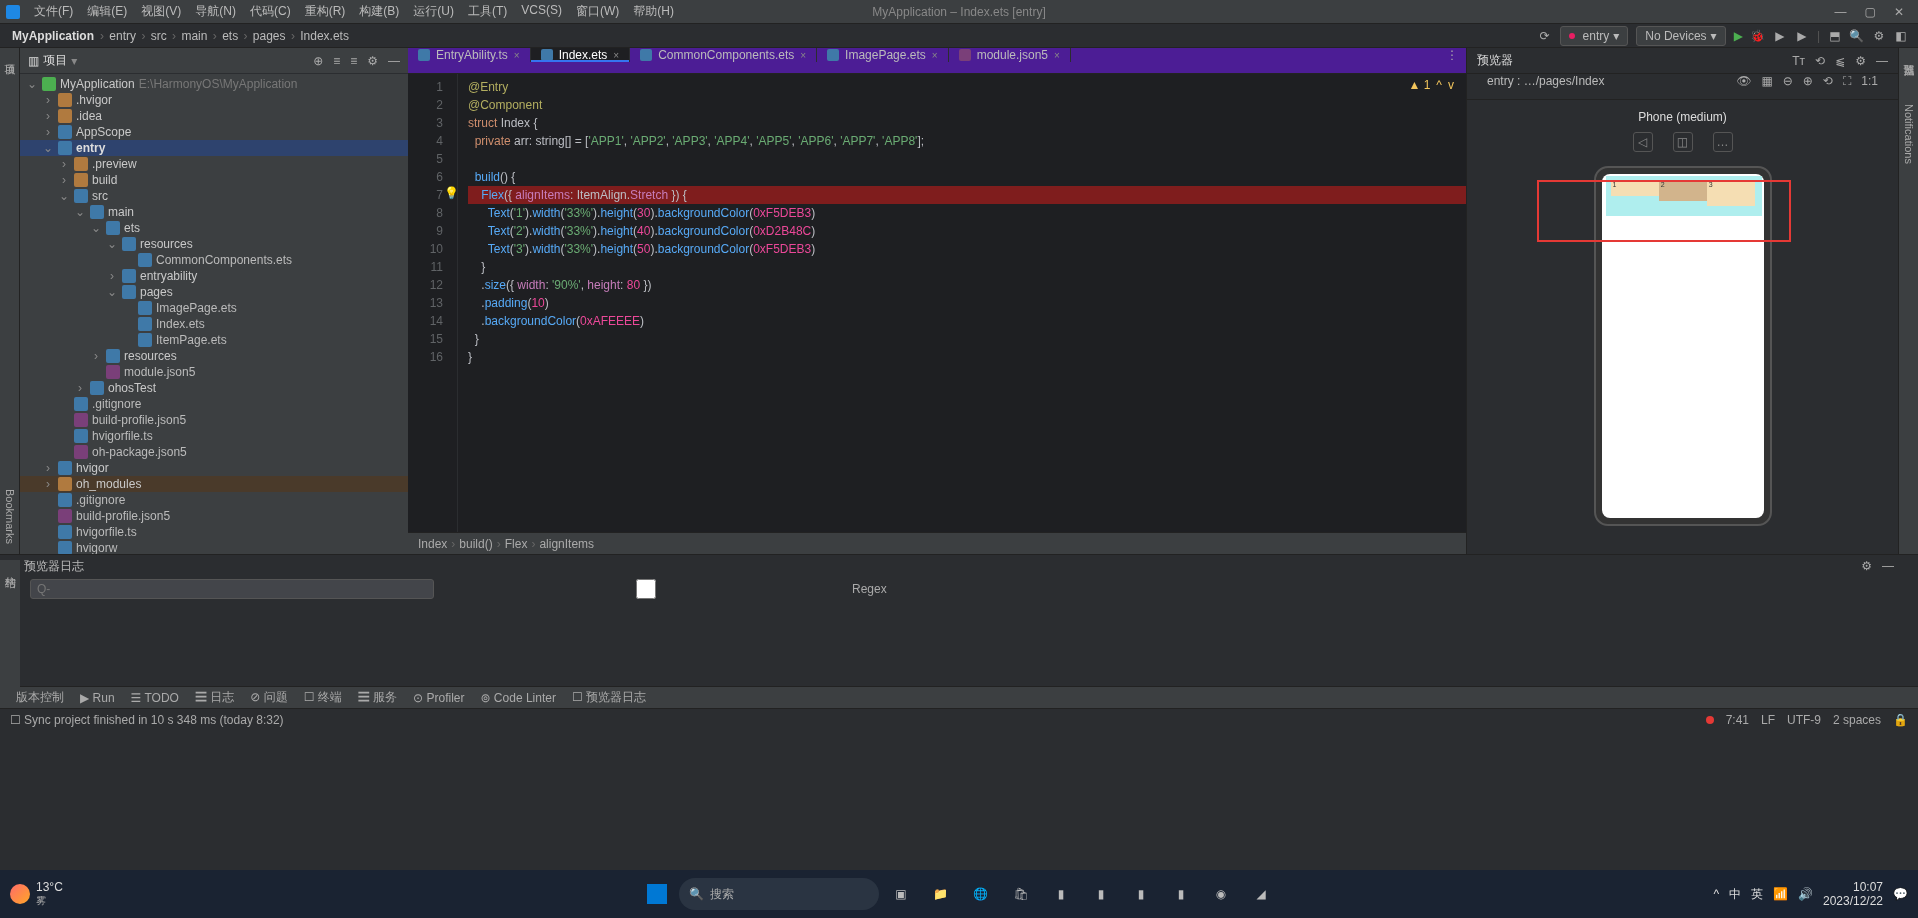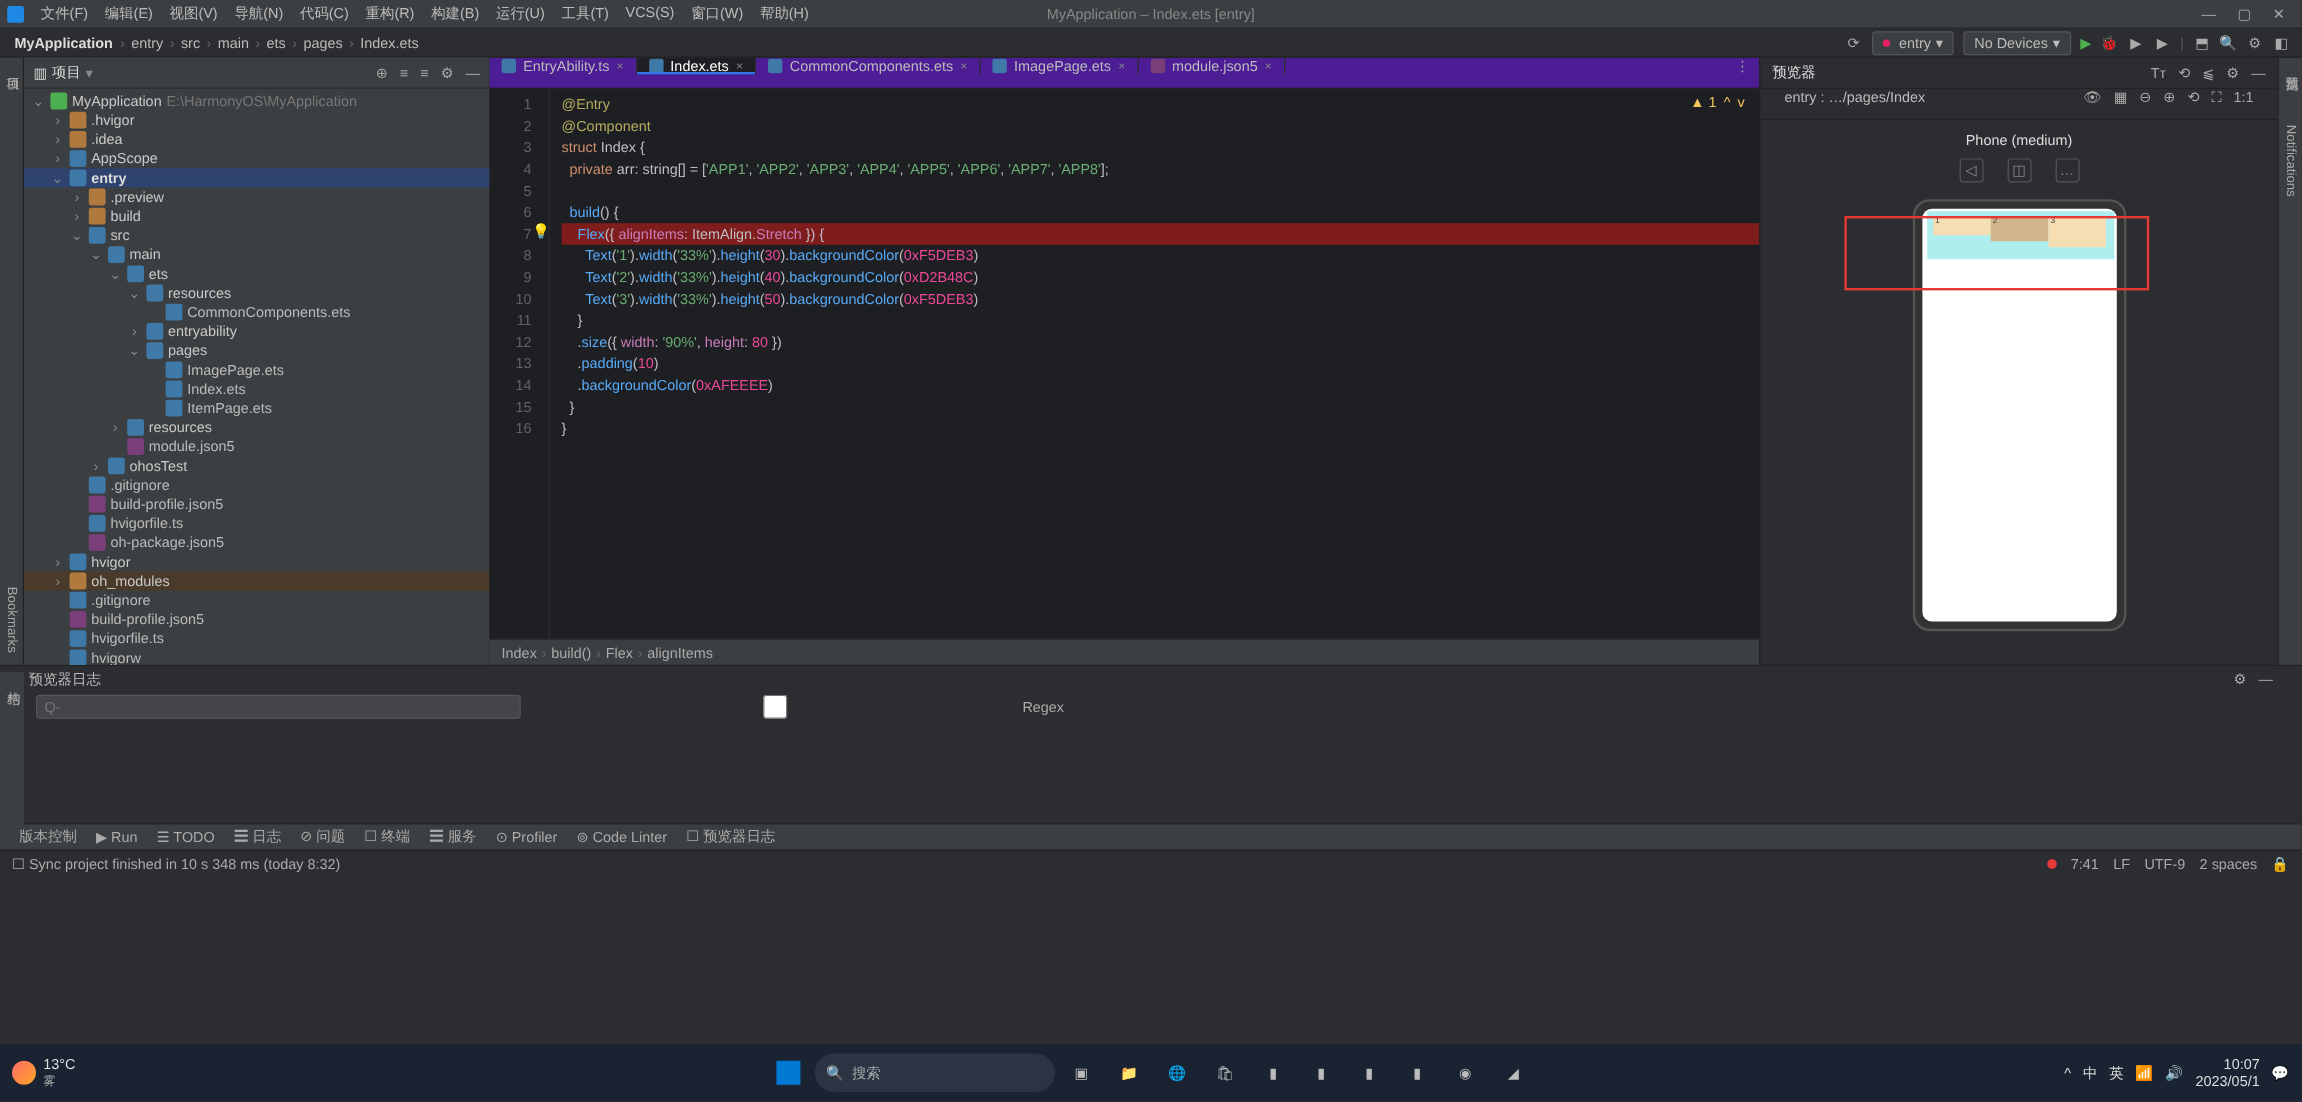--- a/index.html
+++ b/index.html
@@ -525,17 +525,17 @@
     <div class="tb-icon">◢</div>
   </div>
   <div class="tb-right">
     <span>^</span>
     <span>中</span>
     <span>英</span>
     <span>📶</span>
     <span>🔊</span>
     <div class="clock">
       <div>10:07</div>
-      <div>2023/05/1</div>
+      <div>2023/12/22</div>
     </div>
     <span>💬</span>
   </div>
 </div>
 
 </body></html>

